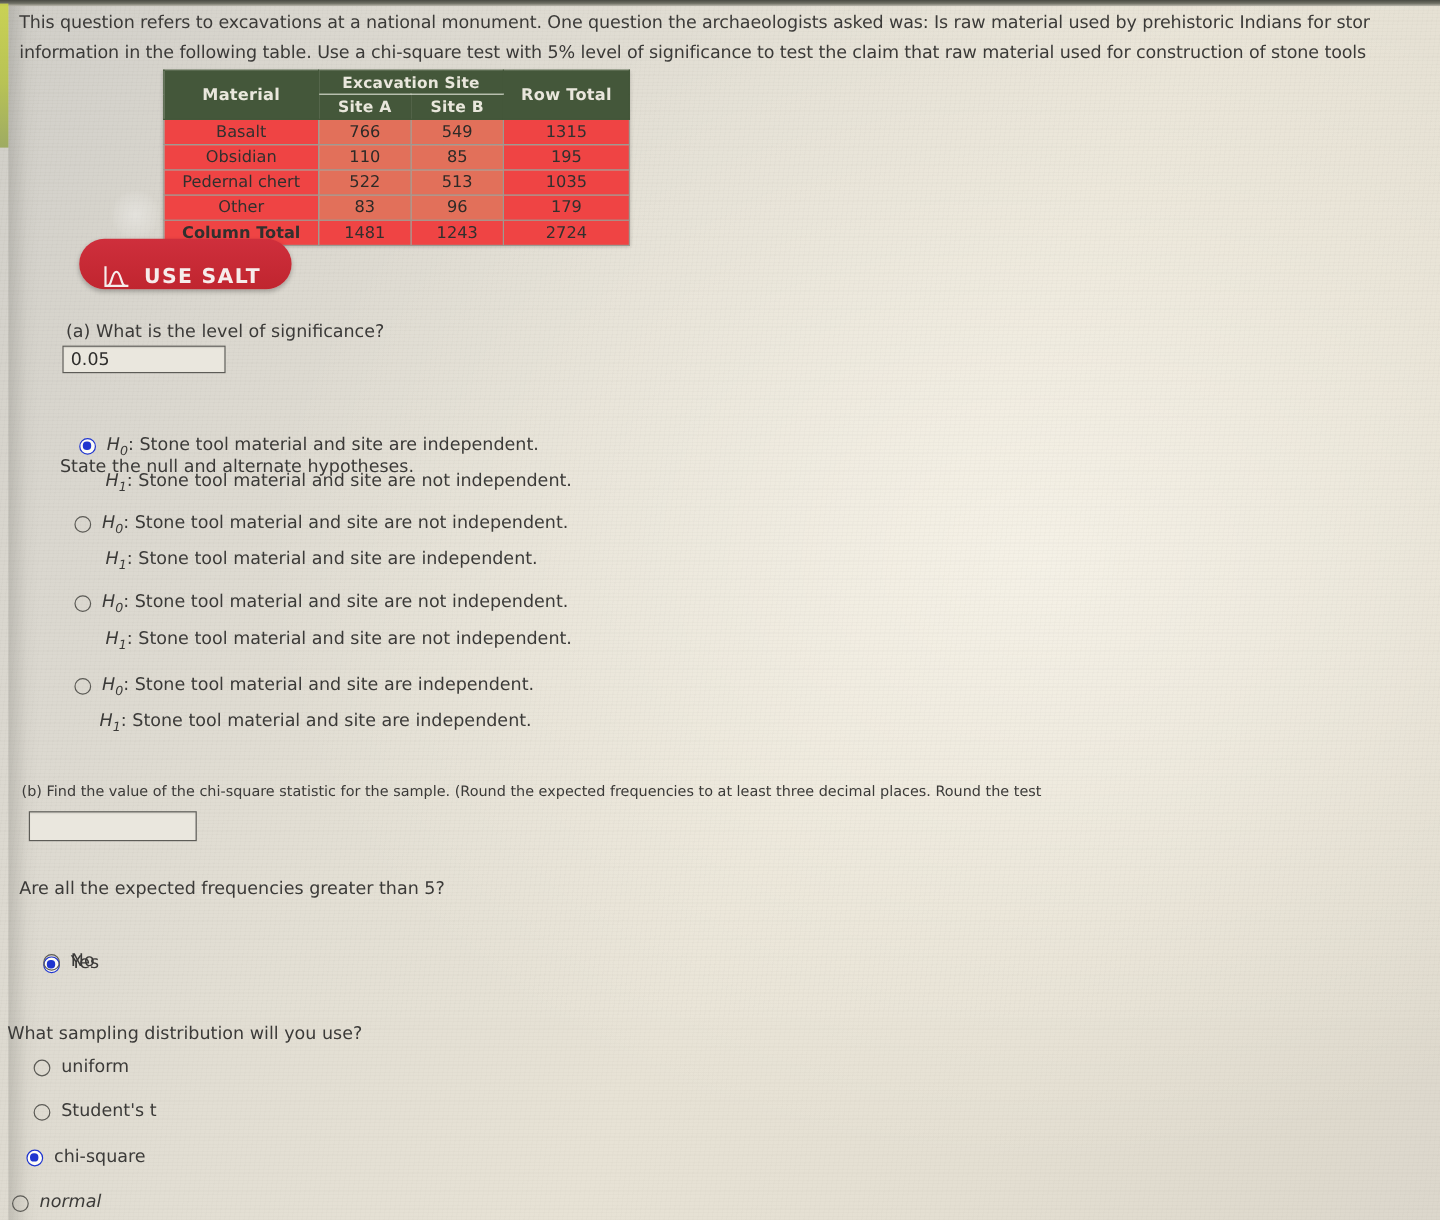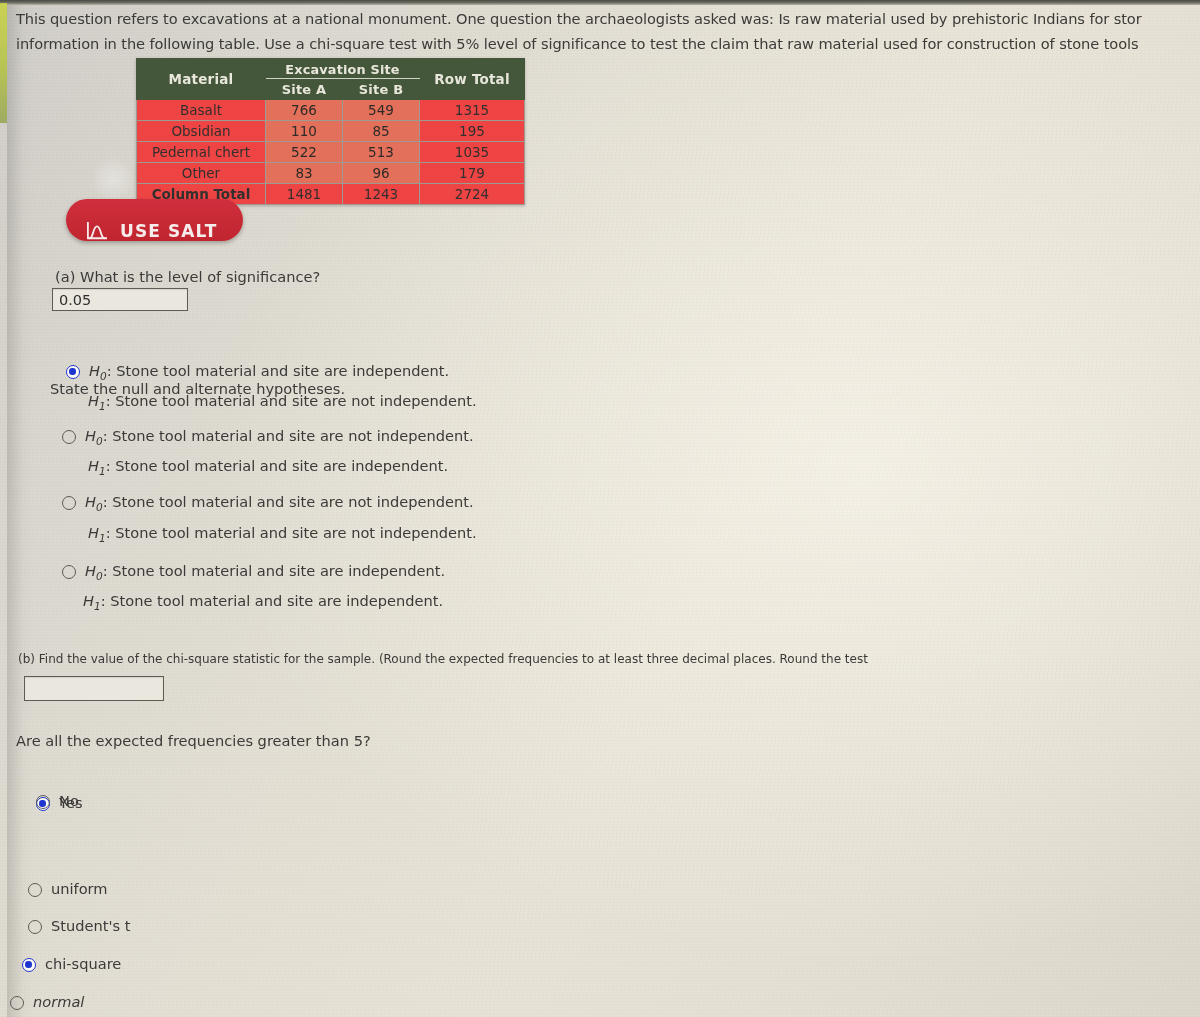--- a/index.html
+++ b/index.html
@@ -379,20 +379,21 @@
   <div class="q q-ef">Are all the expected frequencies greater than 5?</div>
   <div class="radio-row ef-yes">
     <span class="rad on"></span>
     <span>Yes</span>
   </div>
   <div class="radio-row ef-no">
     <span class="rad"></span>
     <span>No</span>
   </div>
 
+  <div class="q q-sd">What sampling distribution will you use?</div>
   <div class="radio-row sd-1">
     <span class="rad"></span>
     <span>uniform</span>
   </div>
   <div class="radio-row sd-2">
     <span class="rad"></span>
     <span>Student's t</span>
   </div>
   <div class="radio-row sd-3">
     <span class="rad on"></span>

